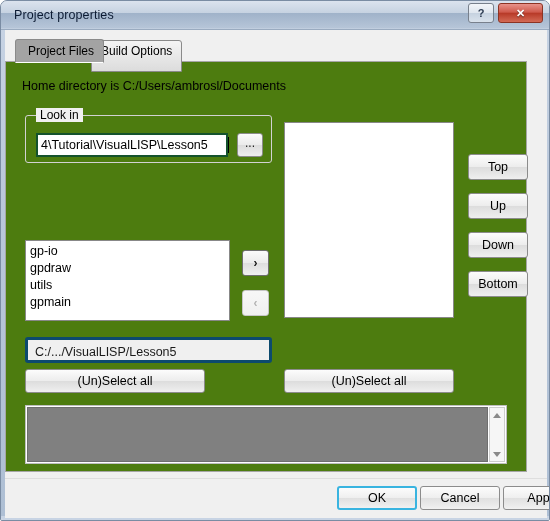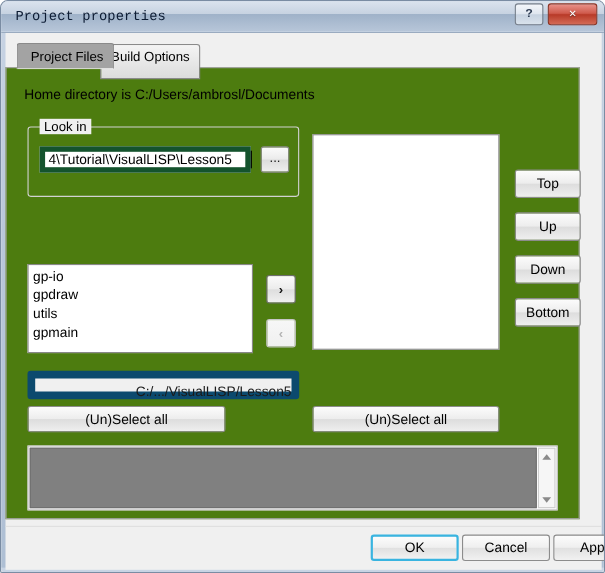--- a/index.html
+++ b/index.html
@@ -48,21 +48,20 @@
     background:
       linear-gradient(to bottom,
         #dbe3ee 0%,
         #c6d2e1 42%,
         #9fb2c9 43%,
         #b6c5d8 96%,
         #c9d5e4 100%);
     border-radius: 6px 6px 0 0;
     border-bottom: 1px solid #9aabc0;
     box-sizing: border-box;
-    font-family: Liberation Mono, monospace;
   }
   #title-text {
     position: absolute;
     left: 13px;
     top: 7px;
     font-size: 12.5px;
     color: #0c1b33;
     letter-spacing: 0.1px;
     white-space: nowrap;
   }
@@ -164,42 +163,42 @@
     color: #000;
     white-space: nowrap;
   }
 
   
   #lookin-group {
     position: absolute;
     left: 19px;
     top: 53px;
     width: 247px;
-    height: 64px;
+    height: 48px;
     box-sizing: border-box;
     border: 1px solid #d2d2d2;
     border-radius: 3px;
   }
   #lookin-legend {
     position: absolute;
     left: 10px;
     top: -8px;
     background: #f0f0f0;
     padding: 0 4px;
     font-size: 12px;
     color: #000;
   }
   #lookin-input {
     position: absolute;
     left: 10px;
     top: 17px;
     width: 192px;
     height: 24px;
     box-sizing: border-box;
-    border: 5px solid #14532d;
+    border: 2px solid #14532d;
     background: #ffffff;
     font-family: "Liberation Sans", sans-serif;
     font-size: 12.5px;
     color: #000;
     padding: 0 3px;
     outline: none;
   }
   #lookin-caret {
     position: absolute;
     left: 202px;
@@ -272,29 +271,28 @@
   }
 
   
   #path-readonly {
     position: absolute;
     left: 19px;
     top: 275px;
     width: 247px;
     height: 26px;
     box-sizing: border-box;
-    border: 7px solid #0c4a6e;
+    border: 3px solid #0c4a6e;
     border-radius: 3px;
     background: #f0f0f0;
     line-height: 24px;
     padding-left: 7px;
     font-size: 12.5px;
     color: #1a1a1a;
     white-space: nowrap;
-    text-align: right;
   }
 
   
   #target-list {
     position: absolute;
     left: 278px;
     top: 60px;
     width: 170px;
     height: 196px;
     box-sizing: border-box;

